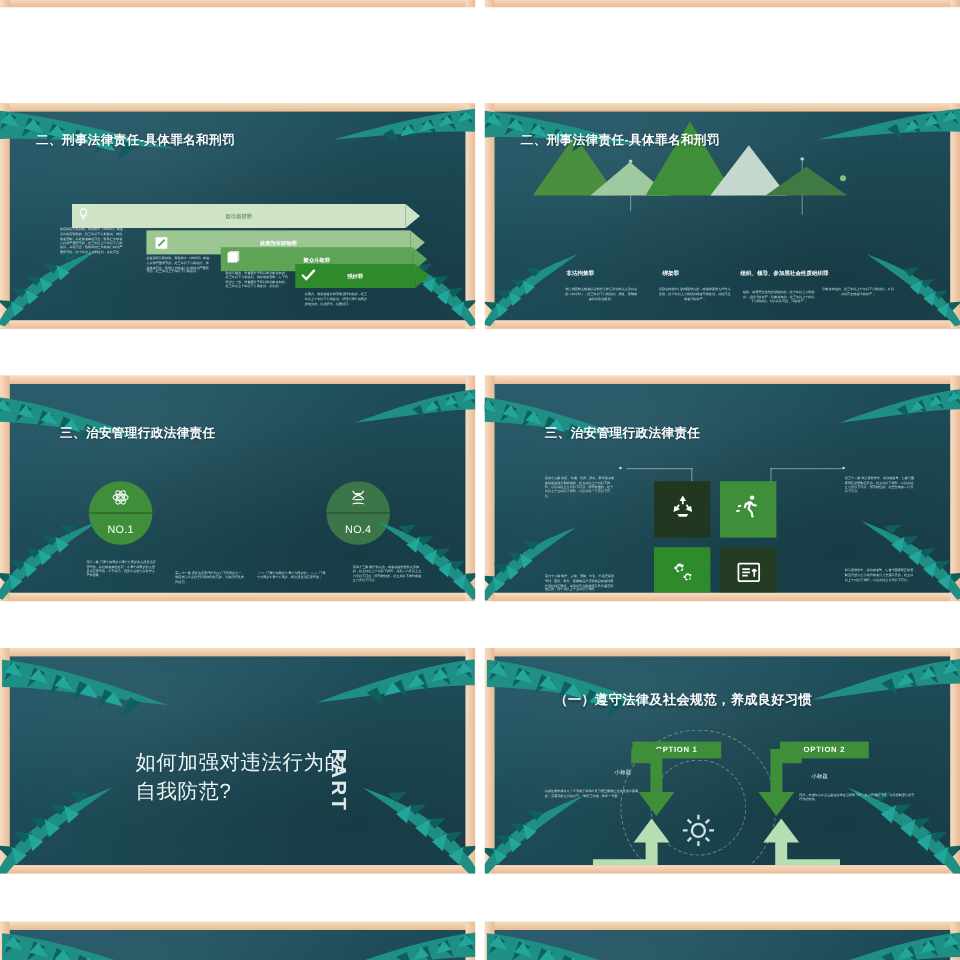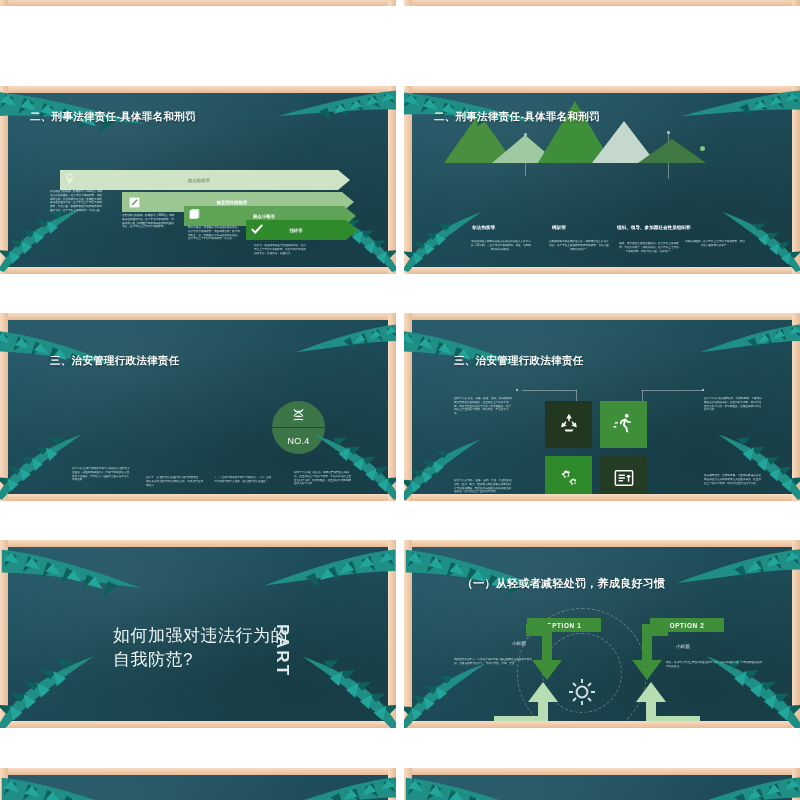--- a/index.html
+++ b/index.html
@@ -481,20 +481,32 @@
             </g>
       </g>
         </svg>
     </div>
   </div>
 
   <div class="slide col-l" style="top:313px;">
     <div class="board">
       <div class="s-title" style="left:42px;top:35px;font-size:10.5px;">三、治安管理行政法律责任</div>
 
+      <div class="nocirc" style="left:66px;top:82px;background:#3f8f3a;">
+        <div class="half-t">
+          <svg width="15" height="15" viewBox="0 0 24 24" fill="none" stroke="#fff" stroke-width="1.4">
+            <circle cx="12" cy="12" r="2.4"></circle>
+              <ellipse cx="12" cy="12" rx="10" ry="4.4"></ellipse>
+            <ellipse cx="12" cy="12" rx="10" ry="4.4" transform="rotate(60 12 12)"></ellipse>
+            <ellipse cx="12" cy="12" rx="10" ry="4.4" transform="rotate(120 12 12)"></ellipse>
+          </svg>
+        </div>
+        <div class="sep"></div>
+        <div class="half-b" style="color:#ffffff;">NO.1</div>
+      </div>
 
 
 
       <div class="nocirc" style="left:264px;top:82px;background:#3c7547;">
         <div class="half-t">
           <svg width="15" height="15" viewBox="0 0 24 24" fill="none" stroke="#ffffff" stroke-width="1.7">
             <path d="M5 3c0 6 14 6 14 12M19 3c0 6-14 6-14 12M5 21c0-2 14-2 14 0"></path>
             <path d="M7 7h10M7 15h10"></path>
           </svg>
         </div>
@@ -822,21 +834,21 @@
           <path d="M40 38l-3-13 11 6z"></path>
               <path d="M54 28l-3-13 11 6z"></path>
             </g>
       </g>
         </svg>
     </div>
   </div>
 
   <div class="slide col-r" style="top:540px;">
     <div class="board">
-      <div class="s-title" style="left:50px;top:30px;font-size:11px;">（一）从轻或者减轻处罚，养成良好习惯</div>
+      <div class="s-title" style="left:50px;top:30px;font-size:11px;">（一）遵守法律及社会规范，养成良好习惯</div>
 
       <div class="ring" style="left:105px;top:62px;width:130px;height:130px;"></div>
       <div class="ring" style="left:130px;top:87px;width:80px;height:80px;"></div>
 
       <svg style="position:absolute;left:110px;top:78px;z-index:5" width="58" height="66" viewBox="0 0 58 66">
         <path d="M4 0h26v36h10L25 56 10 36h10V12H4z" fill="#3f8f3a"></path>
       </svg>
       <svg style="position:absolute;left:202px;top:78px;z-index:5" width="58" height="66" viewBox="0 0 58 66">
         <path d="M54 0H28v36H18l15 20 15-20H38V12h16z" fill="#3f8f3a"></path>
       </svg>

